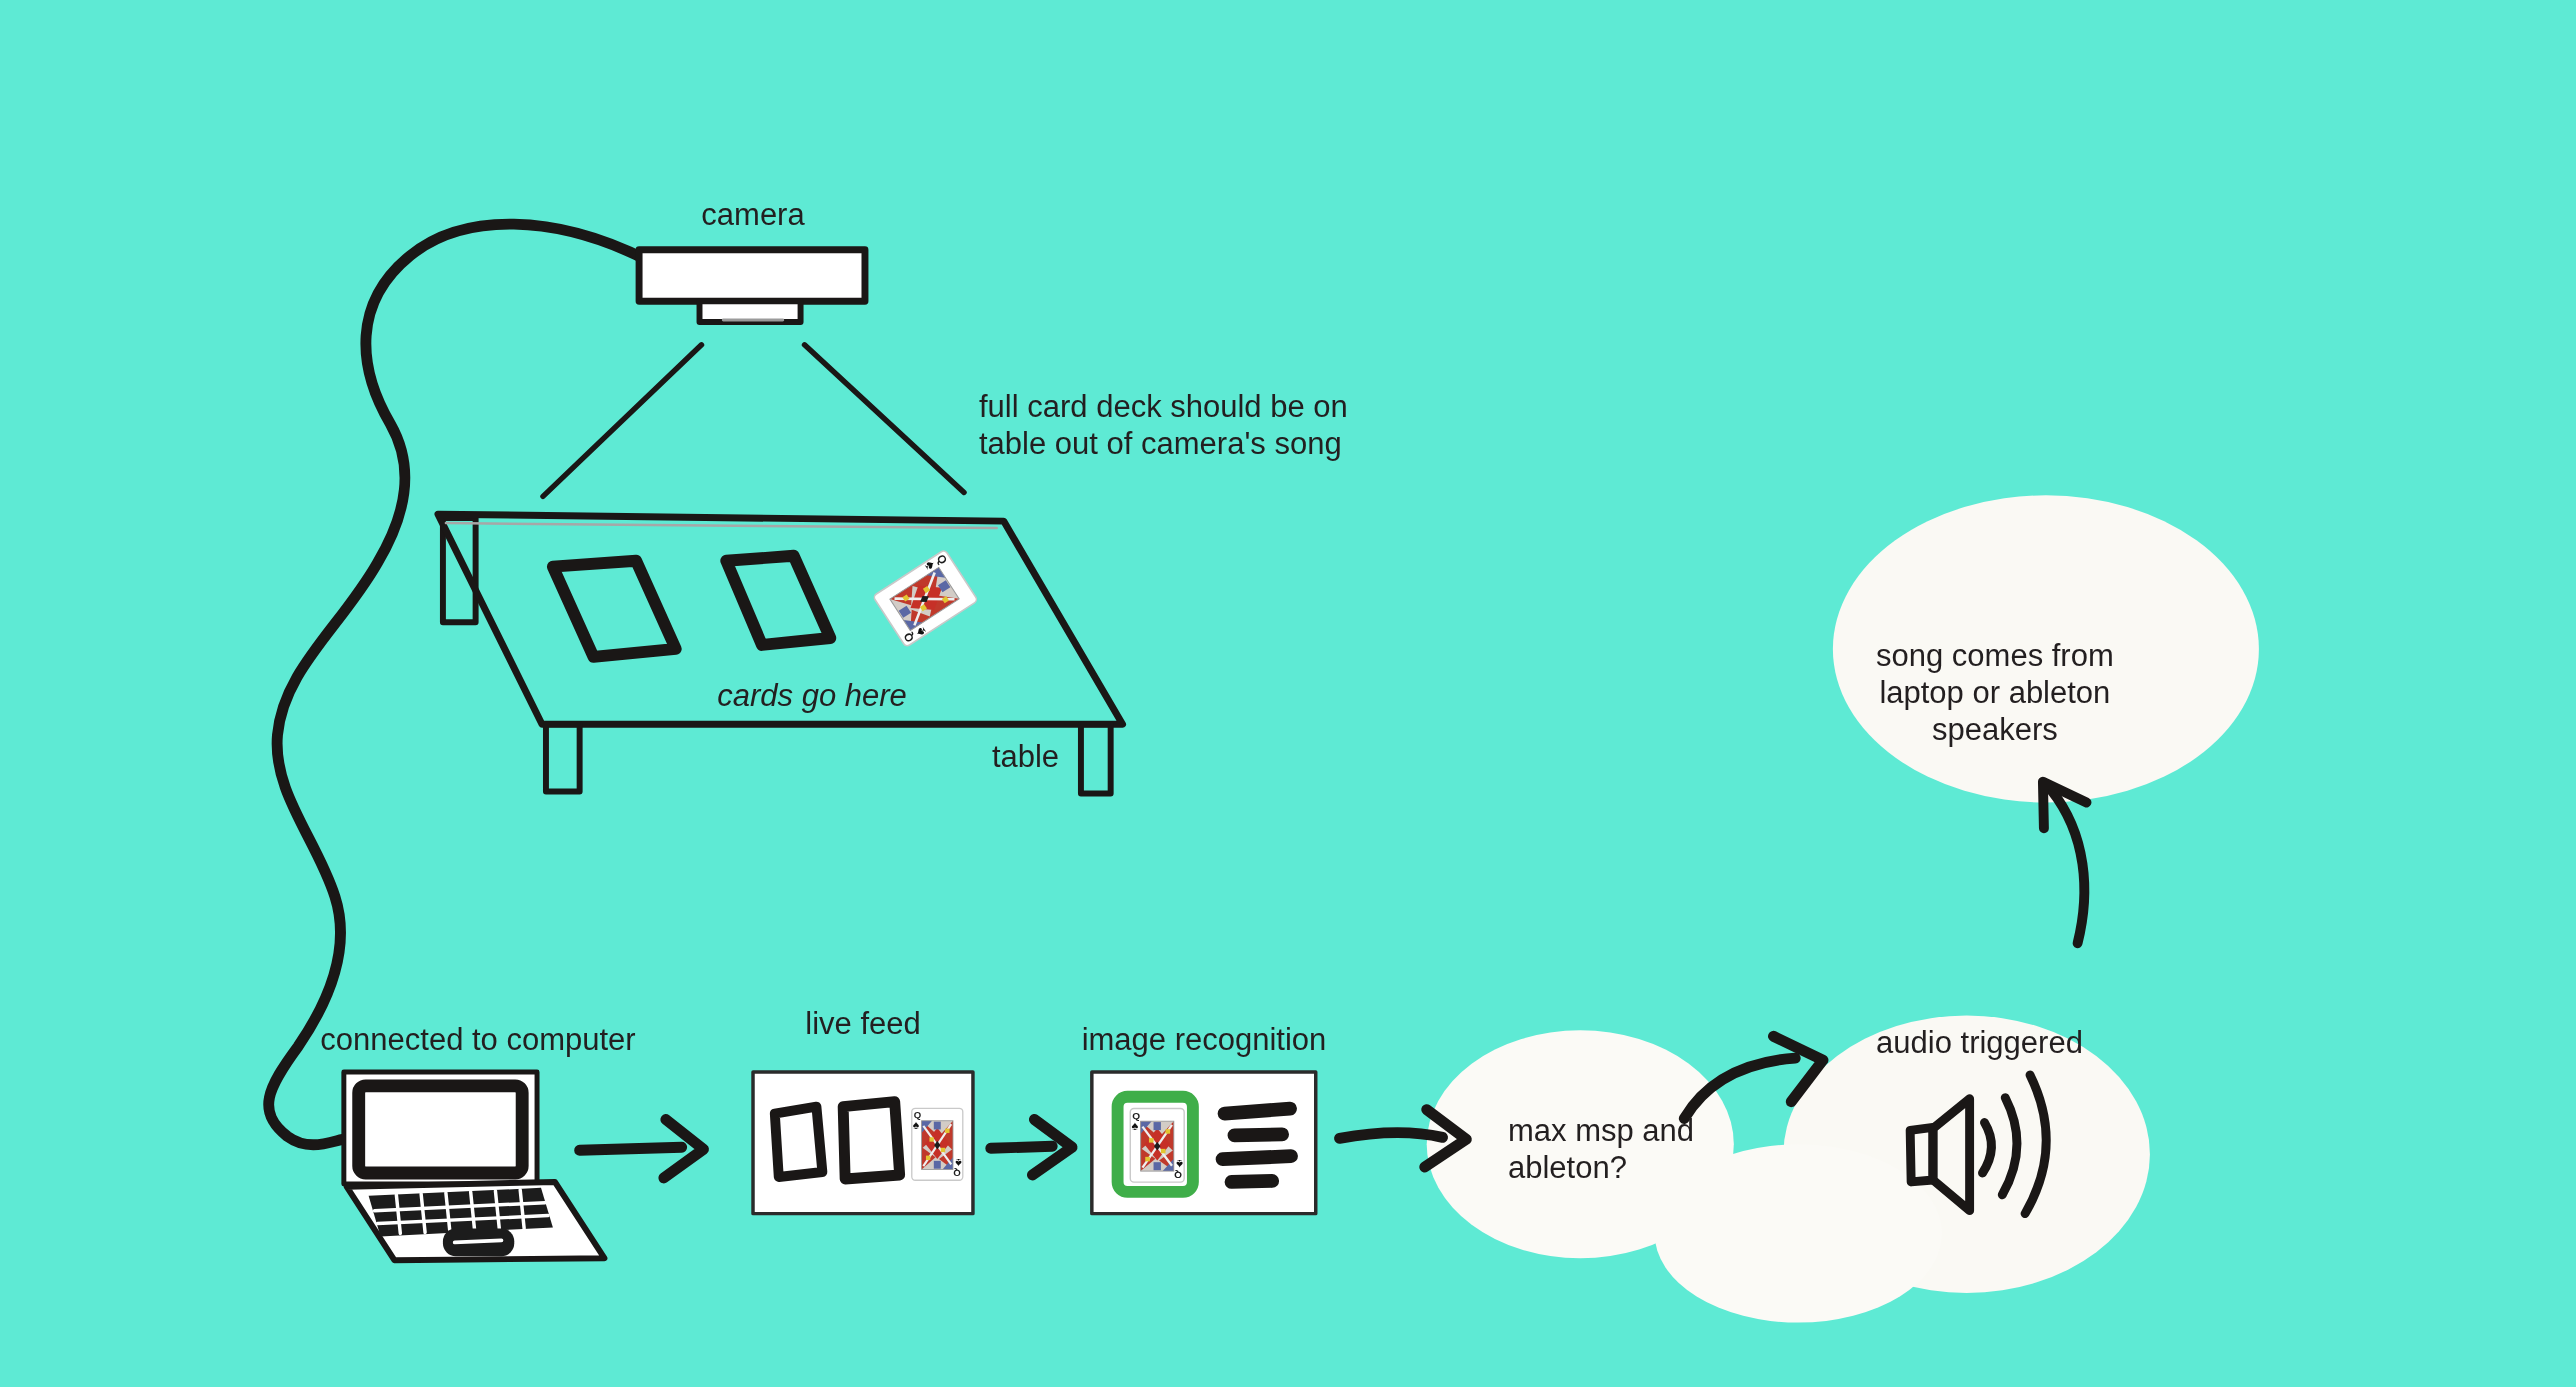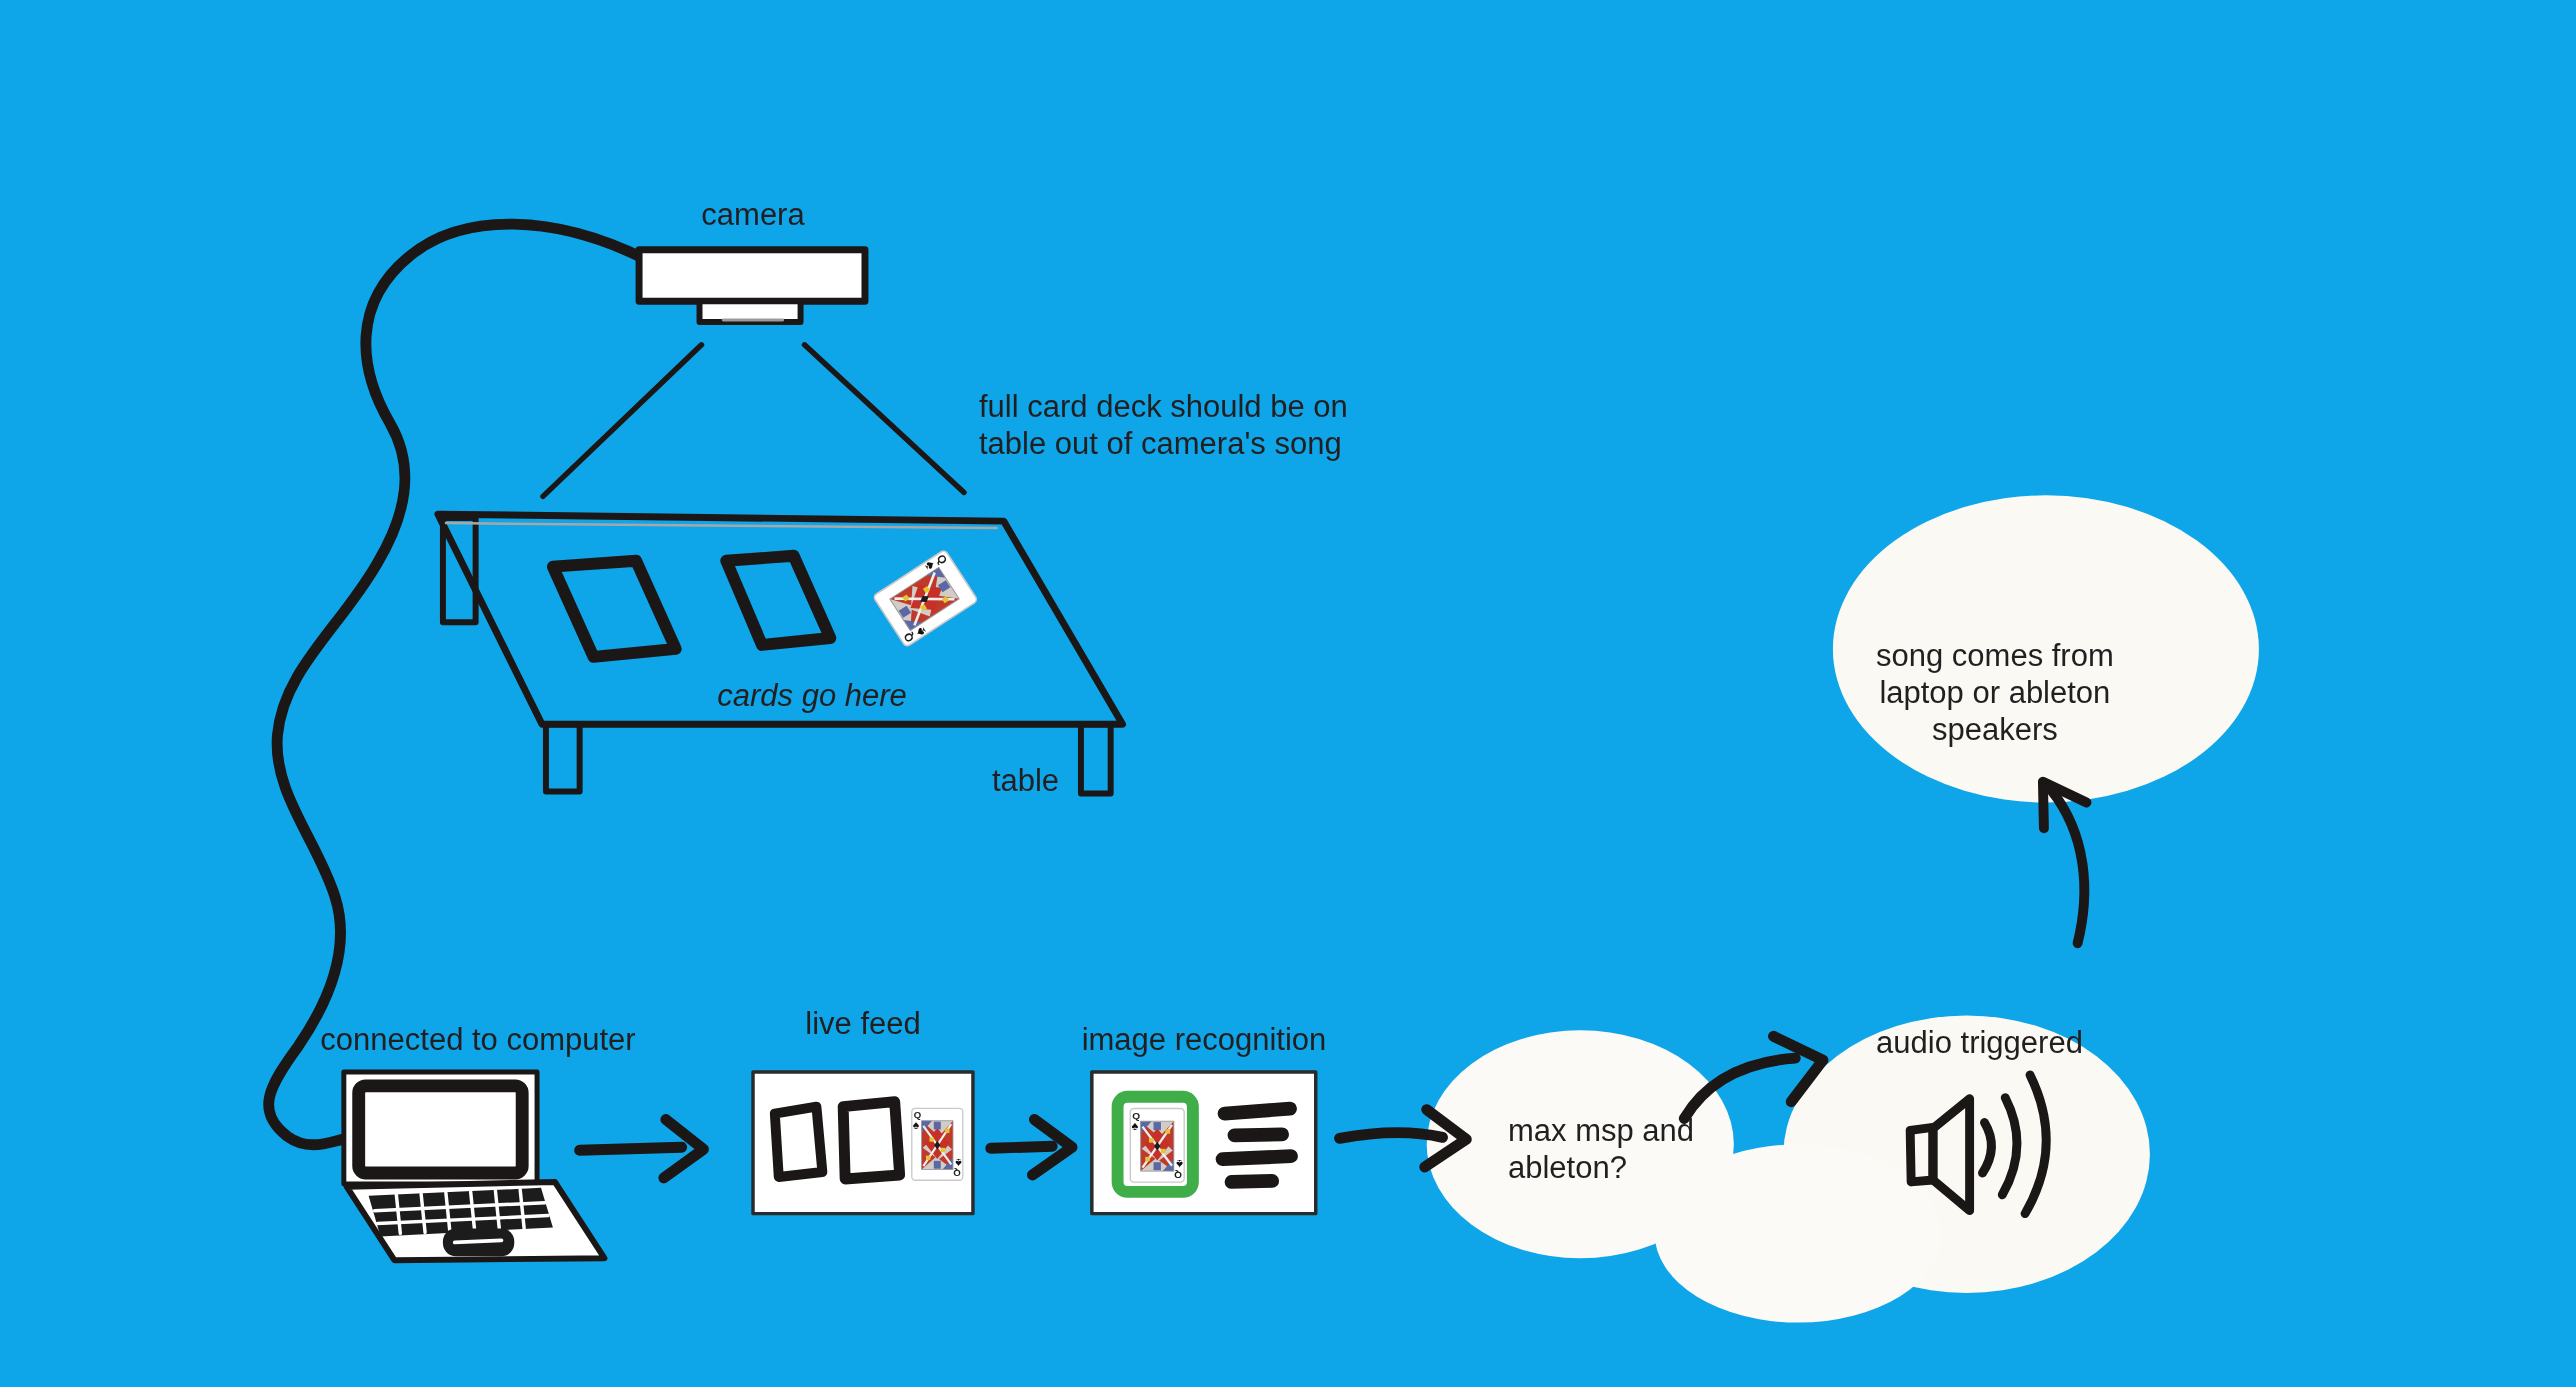--- a/index.html
+++ b/index.html
@@ -1,19 +1,19 @@
 <!DOCTYPE html>
 <html><head>
 <meta charset="utf-8">
 <style>
   html,body{margin:0;padding:0;background:#ffffff;}
   #canvas{
     position:relative;
     width:2576px;height:1387px;
-    background:#0ea5e9;
+    background:#5eead4;
     overflow:hidden;
     font-family:"Liberation Sans", sans-serif;
     color:#231f20;
   }
   #art{position:absolute;left:0;top:0;}
   svg text{font-family:"Liberation Sans", sans-serif;}
   .lbl{
     position:absolute;
     font-size:31px;
     line-height:37px;
@@ -187,21 +187,21 @@
 
   <div class="lbl center" style="left:639px;top:196px;width:228px;">camera</div>
 
   <div class="lbl" style="left:944px;top:388px;margin-left:35px;">
     <div>full card deck should be on</div>
     <div>table out of camera's song</div>
   </div>
 
   <div class="lbl center" style="left:713px;top:677px;width:198px;font-style:italic;">cards go here</div>
 
-  <div class="lbl center" style="left:976px;top:738px;width:99px;margin-top:24px;">table</div>
+  <div class="lbl center" style="left:976px;top:738px;width:99px;">table</div>
 
   <div class="lbl center" style="left:307px;top:1021px;width:342px;">connected to computer</div>
 
   <div class="lbl center" style="left:753px;top:1005px;width:220px;">live feed</div>
 
   <div class="lbl center" style="left:1080px;top:1021px;width:248px;">image recognition</div>
 
   <div class="lbl" style="left:1508px;top:1102px;margin-top:10px;">
     <div>max msp and</div>
     <div>ableton?</div>

